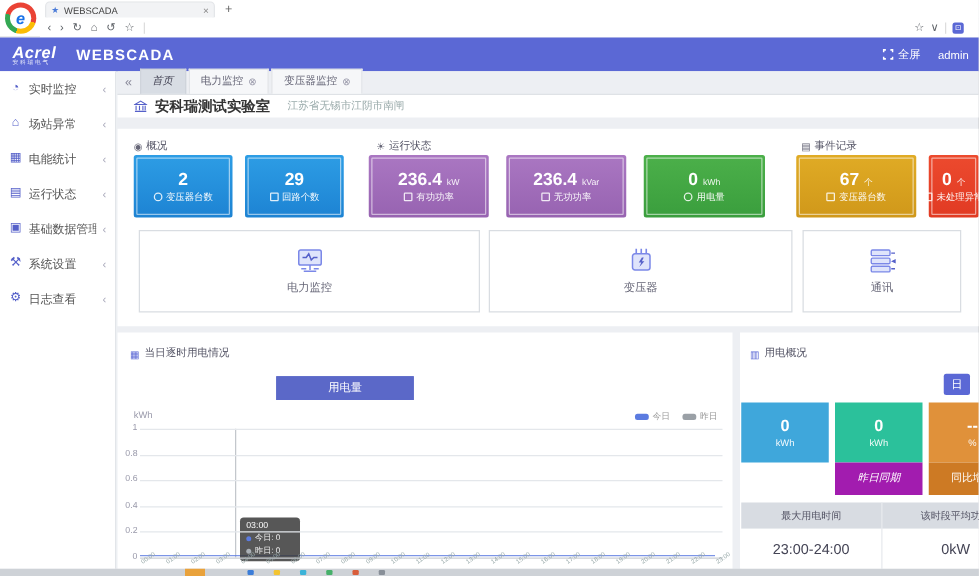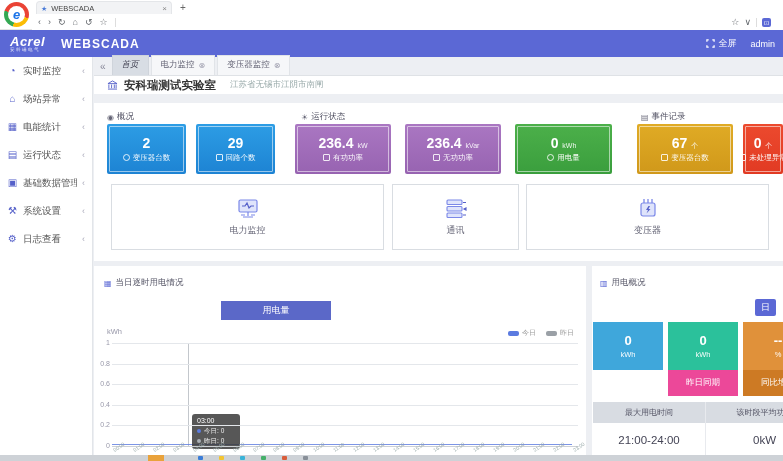--- a/index.html
+++ b/index.html
@@ -107,21 +107,21 @@
   
   .usagepanel { position:absolute; left:592px; right:0; top:266px; bottom:6px; background:#fff; overflow:hidden; }
   .day-btn { position:absolute; top:33px; right:7px; width:21px; height:17px; background:#5b68d5; color:#fff; font-size:9px; display:flex; align-items:center; justify-content:center; border-radius:2px; cursor:pointer; }
   .ucards { position:absolute; left:1px; top:56px; display:flex; gap:5px; }
   .ucard { width:70px; flex:none; color:#fff; display:flex; flex-direction:column; }
   .ucard .top { height:48px; display:flex; flex-direction:column; align-items:center; justify-content:center; line-height:1.3; }
   .ucard .uval { font-size:13px; font-weight:bold; }
   .ucard .uunit { font-size:7.5px; opacity:.95; }
   .ucard .ufoot { height:26px; display:flex; align-items:center; justify-content:center; font-size:8.5px; white-space:nowrap; }
   .u1 .top { background:#3fa7db; } .u1 .ufoot { background:#35809f; }
-  .u2 .top { background:#2bc19b; } .u2 .ufoot { background:#ec4899; }
+  .u2 .top { background:#2bc19b; } .u2 .ufoot { background:#a21caf;font-style:italic; }
   .u3 .top { background:#e0913a; } .u3 .ufoot { background:#cd7а24; }
   .u3 .top { background:#e0913a; } .u3 .ufoot { background:#cd7a24; }
   .utable { position:absolute; left:1px; top:136px; width:240px; }
   .utable .thead { display:flex; background:#d8dce2; height:21px; }
   .utable .th { font-size:8px; color:#556; display:flex; align-items:center; justify-content:center; }
   .utable .tbody { display:flex; background:#fff; height:34px; border-bottom:1px solid #e8eaee; }
   .utable .td { font-size:11.5px; color:#445; display:flex; align-items:center; justify-content:center; }
   .col1 { width:112px; flex:none; } .col2 { width:118px; flex:none; border-left:1px solid #e8eaee; }
 
   
@@ -316,36 +316,36 @@
 
     <div class="navcards">
       <div class="navcard" style="width:273px">
         <svg width="24" height="22" viewBox="0 0 24 22">
           <rect x="3" y="2" width="18" height="12" rx="1.5" fill="#dfe4fb" stroke="#7b88e8" stroke-width="1.2"></rect>
           <path d="M6 8h3l2-3 2 5 2-2h3" stroke="#5560c9" fill="none" stroke-width="1.2"></path>
           <path d="M12 14v4M7 19h10M5 17h4M15 17h4" stroke="#7b88e8" stroke-width="1.2"></path>
         </svg>
         <span class="nlab">电力监控</span>
       </div>
+      <div class="navcard" style="width:243px;margin-left:7px">
+        <svg width="22" height="22" viewBox="0 0 22 22">
+          <path d="M7 1v4M11 1v4M15 1v4" stroke="#7b88e8" stroke-width="1.3"></path>
+          <rect x="4" y="5" width="14" height="13" rx="2" fill="#dfe4fb" stroke="#7b88e8" stroke-width="1.2"></rect>
+          <path d="M11.5 8l-2.5 4h2l-1.5 3.5 4-4.5h-2l1.5-3z" fill="#5560c9"></path>
+        </svg>
+        <span class="nlab">变压器</span>
+      </div>
       <div class="navcard" style="width:127px;margin-left:8px">
         <svg width="24" height="22" viewBox="0 0 24 22">
           <rect x="3" y="2" width="15" height="4.5" rx="1" fill="#dfe4fb" stroke="#7b88e8" stroke-width="1.1"></rect>
           <rect x="3" y="8.5" width="15" height="4.5" rx="1" fill="#dfe4fb" stroke="#7b88e8" stroke-width="1.1"></rect>
           <rect x="3" y="15" width="15" height="4.5" rx="1" fill="#dfe4fb" stroke="#7b88e8" stroke-width="1.1"></rect>
           <path d="M19 4.5l3 0M20 11l2-1v2zM19 17h3" stroke="#5560c9" stroke-width="1.1" fill="#5560c9"></path>
         </svg>
         <span class="nlab">通讯</span>
-      </div>
-      <div class="navcard" style="width:243px;margin-left:7px">
-        <svg width="22" height="22" viewBox="0 0 22 22">
-          <path d="M7 1v4M11 1v4M15 1v4" stroke="#7b88e8" stroke-width="1.3"></path>
-          <rect x="4" y="5" width="14" height="13" rx="2" fill="#dfe4fb" stroke="#7b88e8" stroke-width="1.2"></rect>
-          <path d="M11.5 8l-2.5 4h2l-1.5 3.5 4-4.5h-2l1.5-3z" fill="#5560c9"></path>
-        </svg>
-        <span class="nlab">变压器</span>
       </div>
     </div>
   </div>
 
   <div class="chartpanel">
     <div class="panel-h">
       <span class="sic">▦</span>
       <span>当日逐时用电情况</span>
     </div>
     <div class="toggle">
@@ -444,21 +444,21 @@
         </div>
         <div class="ufoot">同比增长</div>
       </div>
     </div>
     <div class="utable">
       <div class="thead">
         <div class="th col1">最大用电时间</div>
         <div class="th col2">该时段平均功率</div>
       </div>
       <div class="tbody">
-        <div class="td col1">21:00-24:00</div>
+        <div class="td col1">23:00-24:00</div>
         <div class="td col2">0kW</div>
       </div>
     </div>
   </div>
 
   <div class="taskbar">
     <span class="tb-chip" style="left:148px;background:#e9a23b"></span>
     <span class="tb-dot" style="left:198px;background:#3b7dd8"></span>
     <span class="tb-dot" style="left:219px;background:#f3c431"></span>
     <span class="tb-dot" style="left:240px;background:#3bb3d8"></span>

